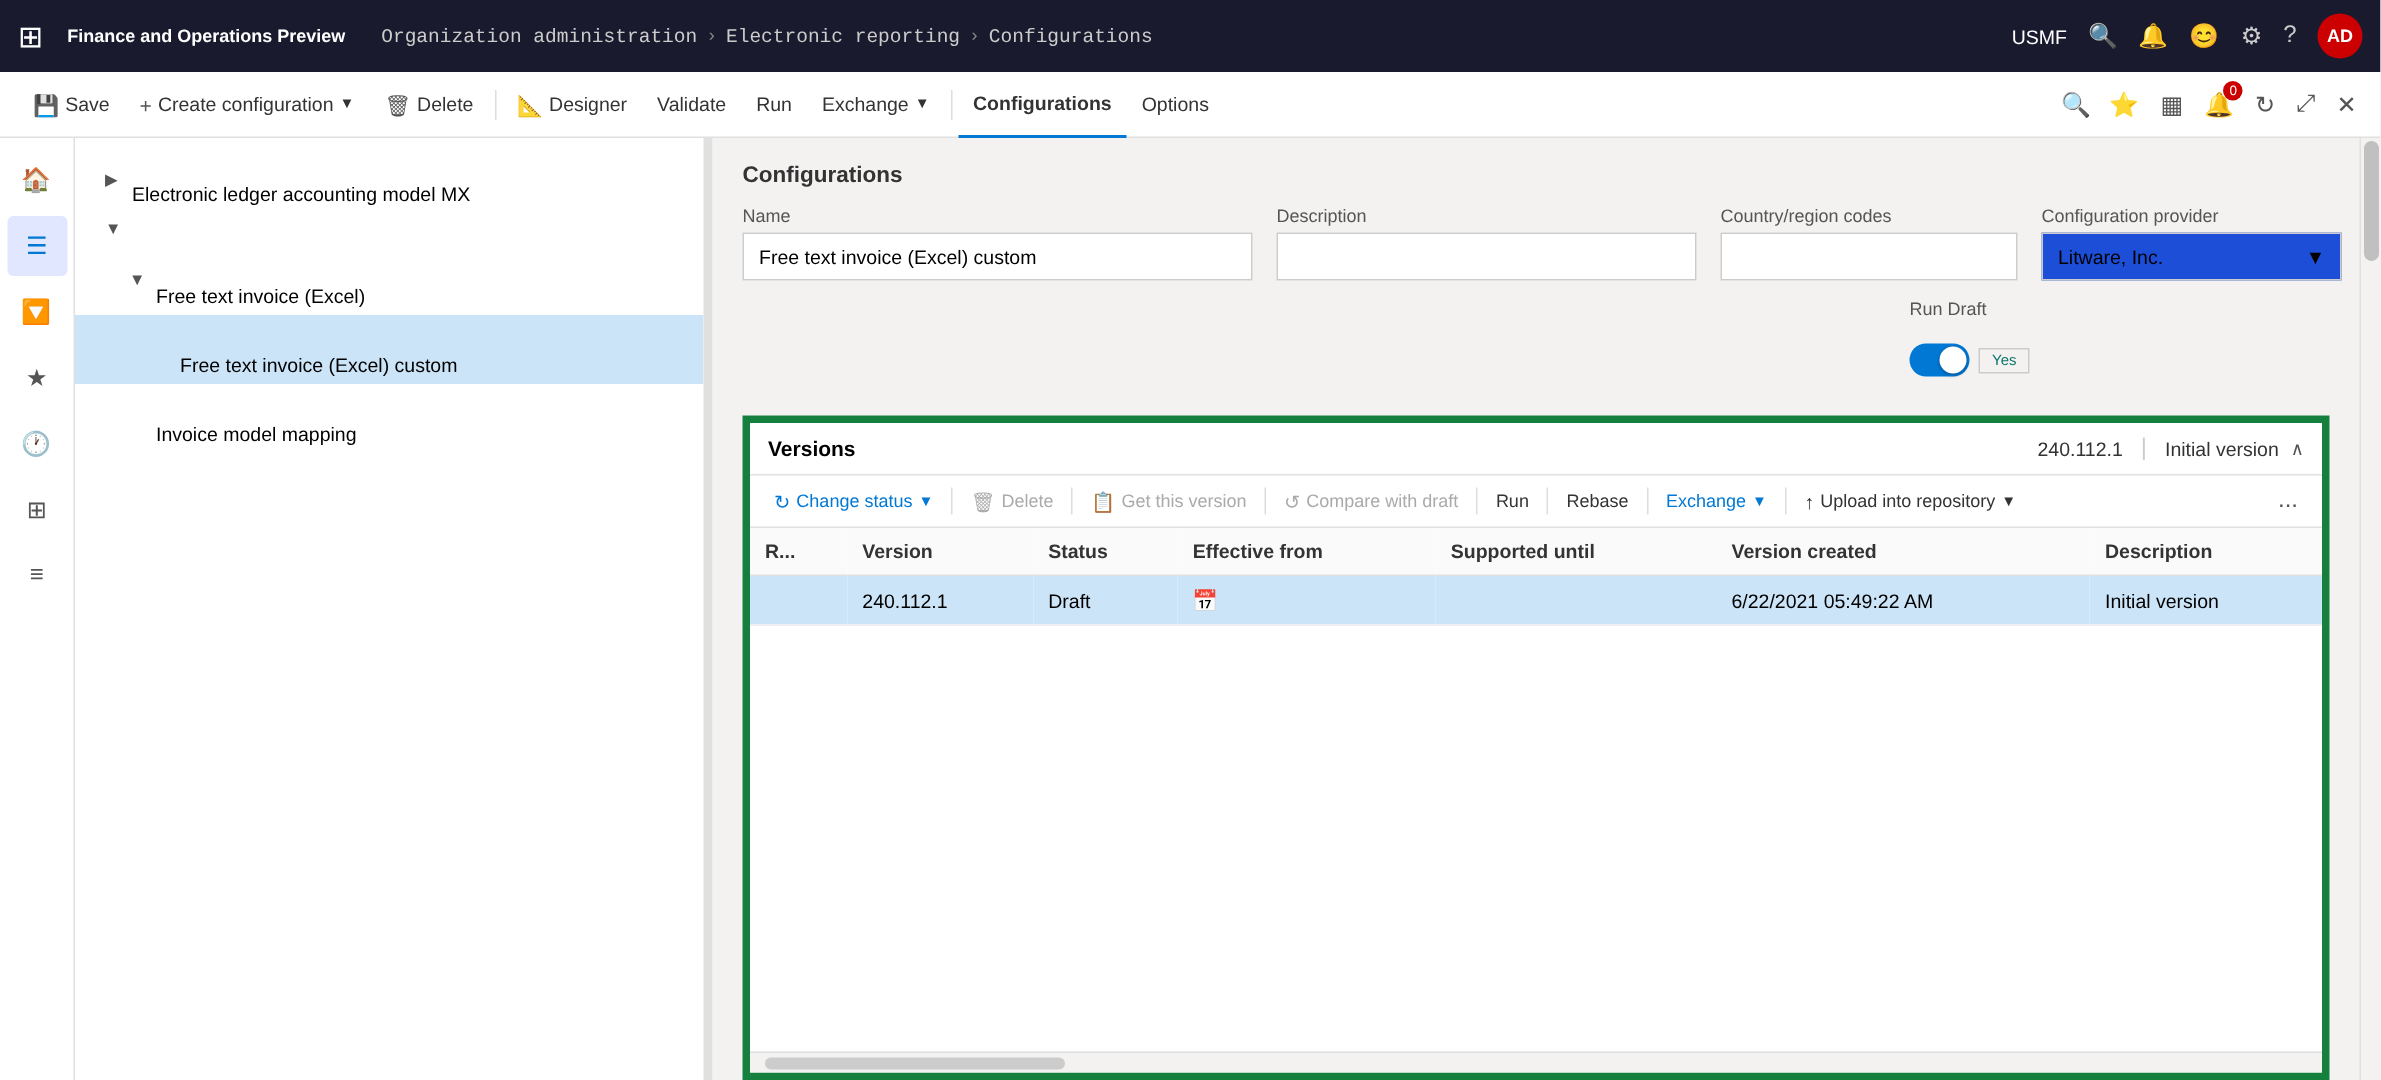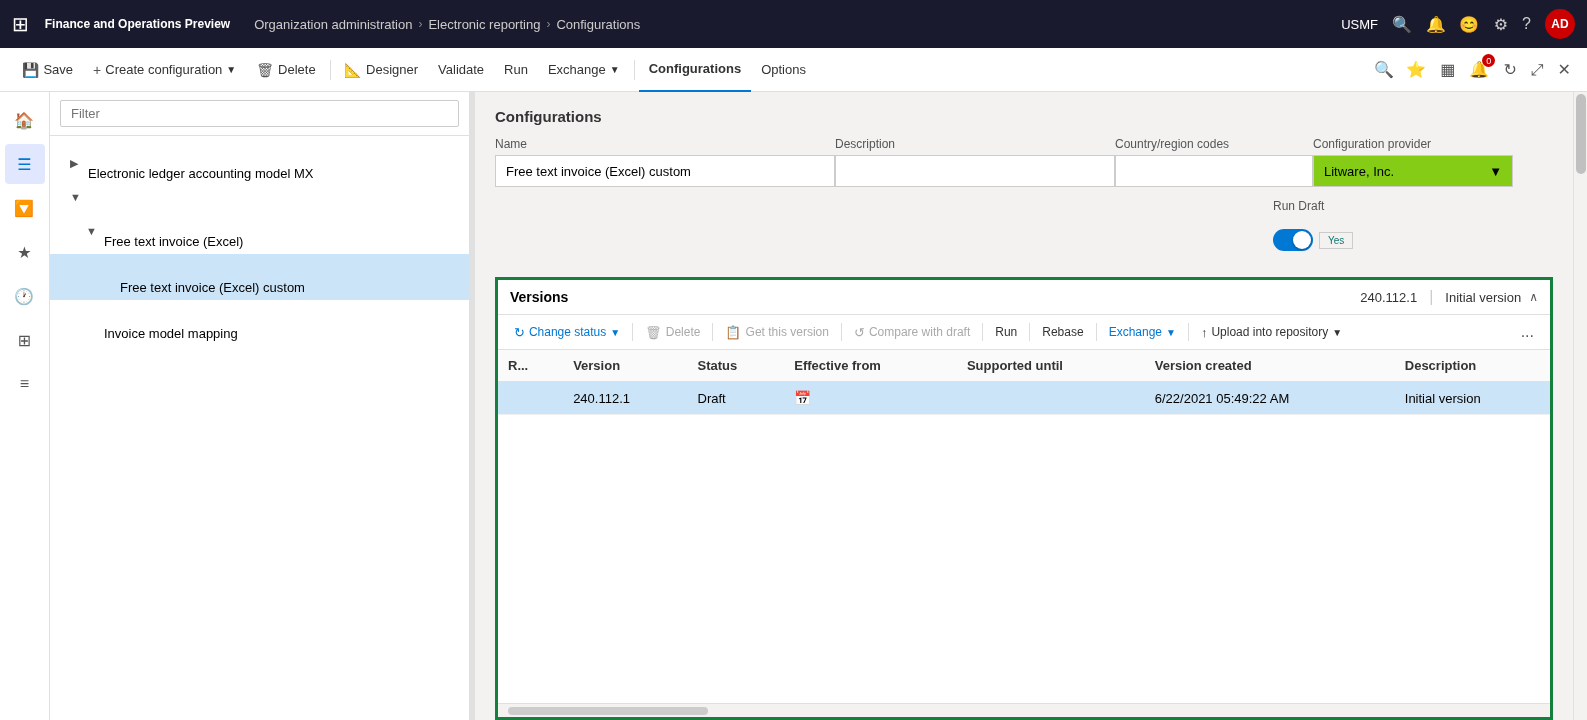--- a/index.html
+++ b/index.html
@@ -7,21 +7,21 @@
 
     
     .top-bar {
       display: flex; align-items: center;
       background: #1a1a2e; height: 48px;
       padding: 0 12px; gap: 8px;
     }
     .top-bar-apps { color: white; font-size: 20px; cursor: pointer; margin-right: 8px; }
     .top-bar-title { color: white; font-size: 12px; font-weight: 600; margin-right: 16px; }
     .top-bar-breadcrumb { display: flex; align-items: center; gap: 6px; color: #ccc; font-size: 13px; flex: 1; }
-    .top-bar-breadcrumb span { cursor: pointer; }
+    .top-bar-breadcrumb span { cursor: pointer; font-family: Liberation Mono, monospace; }
     .breadcrumb-sep { color: #888; font-size: 12px; }
     .top-bar-right { display: flex; align-items: center; gap: 14px; color: white; font-size: 13px; }
     .top-bar-right .icon-btn { cursor: pointer; font-size: 16px; color: #ccc; }
     .avatar-circle {
       width: 30px; height: 30px; border-radius: 50%;
       background: #c00; color: white; font-size: 12px;
       display: flex; align-items: center; justify-content: center; font-weight: 600;
       cursor: pointer;
     }
 
@@ -92,30 +92,30 @@
 
     
     .content-panel {
       flex: 1; background: #f3f2f1; display: flex; flex-direction: column;
       overflow: hidden;
     }
     .content-inner { padding: 16px 20px; }
     .section-title { font-size: 15px; font-weight: 600; color: #333; margin-bottom: 12px; }
 
     
-    .form-row { display: flex; align-items: flex-start; }
+    .form-row { display: flex; gap: 16px; align-items: flex-start; }
     .form-field { display: flex; flex-direction: column; gap: 4px; }
     .form-label { font-size: 12px; color: #555; }
     .form-input {
       border: 1px solid #ccc; background: white; padding: 6px 10px;
       font-size: 13px; min-width: 220px; height: 32px; outline: none;
     }
     .form-input.wide { min-width: 340px; }
     .form-select {
-      border: 1px solid #ccc; background: #84cc16; padding: 6px 10px;
+      border: 1px solid #ccc; background: #1d4ed8; padding: 6px 10px;
       font-size: 13px; min-width: 200px; height: 32px; outline: none;
       cursor: pointer; display: flex; align-items: center; justify-content: space-between;
     }
 
     
     .run-draft-section { margin-top: 12px; display: flex; align-items: center; gap: 8px; }
     .toggle-container { display: flex; align-items: center; gap: 6px; }
     .toggle {
       width: 40px; height: 22px; border-radius: 11px; background: #0078d4;
       position: relative; cursor: pointer;
@@ -123,21 +123,21 @@
     .toggle-knob {
       width: 18px; height: 18px; border-radius: 50%; background: white;
       position: absolute; top: 2px; right: 2px;
       box-shadow: 0 1px 3px rgba(0,0,0,0.3);
     }
     .toggle-text { font-size: 10px; color: #0f766e; border: 1px solid #ccc; padding: 2px 8px; }
 
     
     .versions-section {
       margin: 10px 20px 0 20px; background: white;
-      border: 3px solid #15803d;
+      border: 5px solid #15803d;
       flex: 1; display: flex; flex-direction: column; justify-content: center;
     }
     .versions-header {
       display: flex; align-items: center; padding: 8px 12px;
       border-bottom: 1px solid #e0e0e0; gap: 8px;
     }
     .versions-title { font-size: 14px; font-weight: 600; flex: 1; }
     .versions-meta { font-size: 13px; color: #333; }
     .versions-collapse { font-size: 12px; color: #555; cursor: pointer; }
 
@@ -267,23 +267,20 @@
     <div class="left-nav-item">🏠</div>
     <div class="left-nav-item active" style="color:#0078d4;">☰</div>
     <div class="left-nav-item">🔽</div>
     <div class="left-nav-item">★</div>
     <div class="left-nav-item">🕐</div>
     <div class="left-nav-item">⊞</div>
     <div class="left-nav-item">≡</div>
   </div>
 
   <div class="tree-panel">
-    <div class="tree-filter">
-      <input type="text" placeholder="Filter" style="">
-    </div>
     <div class="tree-content">
       <div class="tree-item tree-indent-1">
         <span class="tree-arrow">▶</span>
         <span class="tree-label">Electronic ledger accounting model MX</span>
       </div>
       <div class="tree-item tree-indent-1">
         <span class="tree-arrow">▼</span>
       </div>
       <div class="tree-item tree-indent-2">
         <span class="tree-arrow">▼</span>

